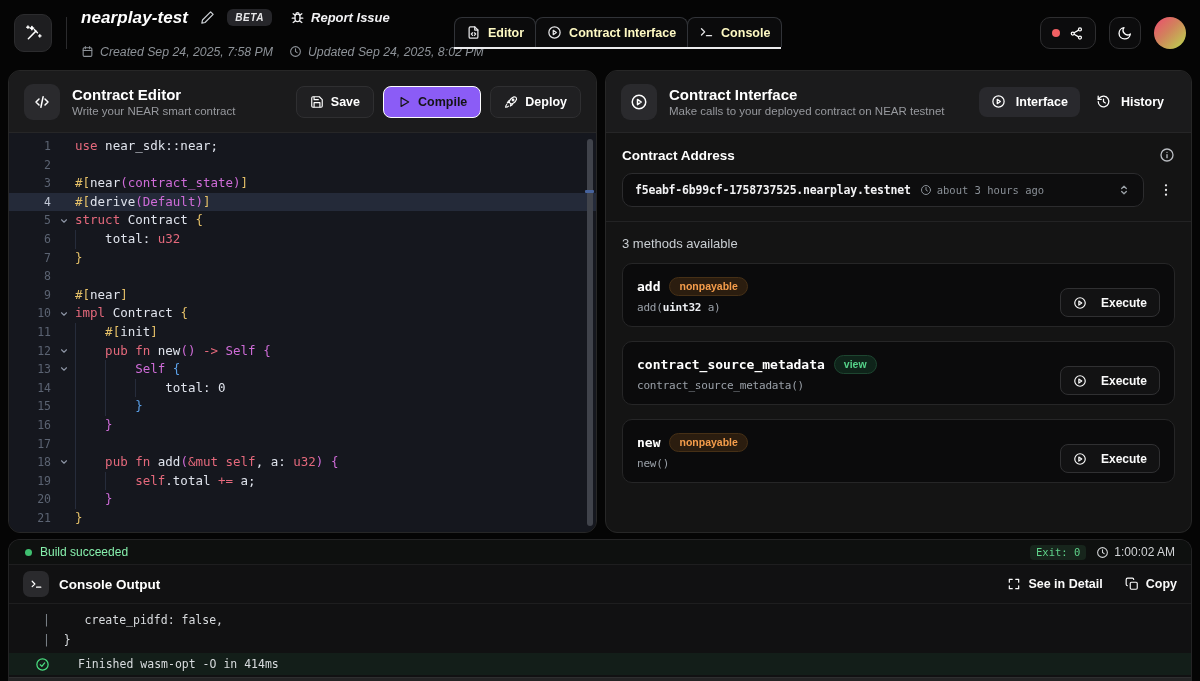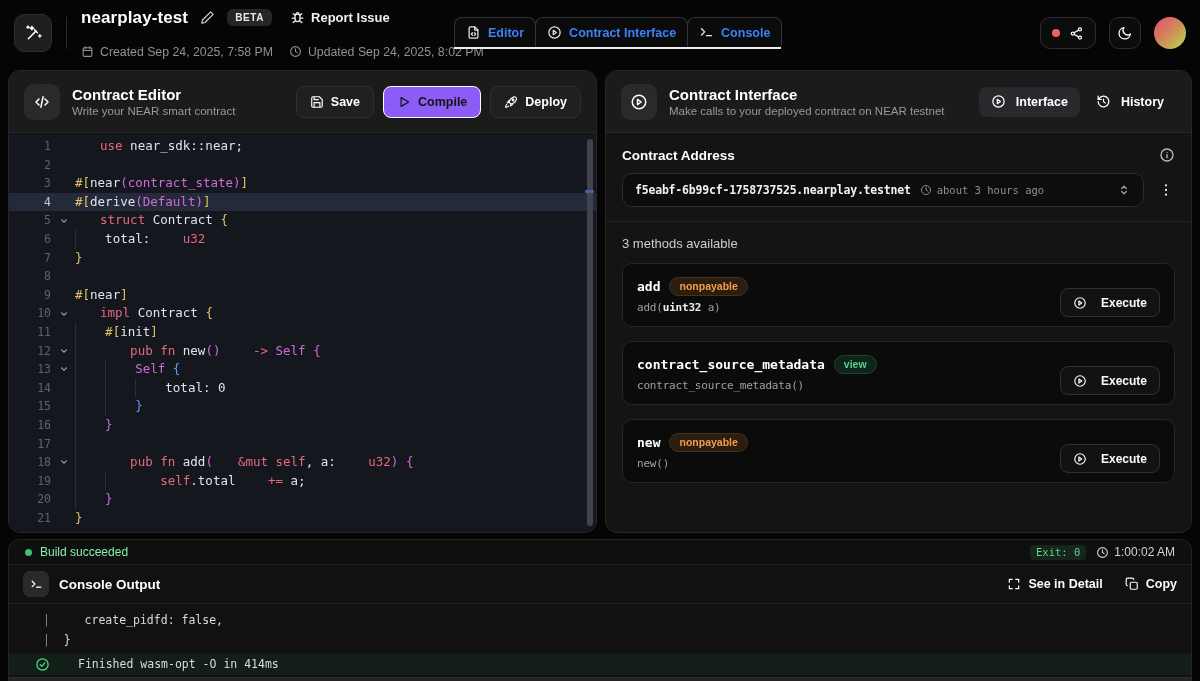--- a/index.html
+++ b/index.html
@@ -13,35 +13,35 @@
   .mono { font-family:"DejaVu Sans Mono","Liberation Mono",monospace; }
   .ic { display:inline-flex; flex:none; }
   .ic svg { width:100%; height:100%; display:block; }
 
   
   .app-header { position:absolute; top:0; left:0; width:1200px; height:66px; display:flex; align-items:center; }
   .logo-btn { width:38px; height:38px; margin-left:14px; background:#1e1e20; border:1px solid #2c2c2e;
     border-radius:10px; display:flex; align-items:center; justify-content:center; color:#fff; }
   .logo-btn .ic { width:19px; height:19px; }
   .hdr-divider { width:1px; height:32px; background:#2b2b2d; margin:0 14px; }
-  .title-block { display:flex; flex-direction:column; gap:17px; }
+  .title-block { display:flex; flex-direction:column; gap:17px;font-style:italic; }
   .title-row { display:flex; align-items:center; }
   .proj-title { font-size:17px; font-weight:700; letter-spacing:.1px; }
   .pencil-btn { margin-left:12px; color:#c9cdd2; width:15px; height:15px; cursor:pointer; }
   .beta-badge { margin-left:12px; background:#26262a; color:#e8e8ea; font-size:10px; font-weight:700;
     letter-spacing:.6px; padding:3px 8px; border-radius:6px; }
   .report-btn { margin-left:18px; display:flex; align-items:center; gap:6px; font-size:13px; font-weight:600; color:#f0f0f2; }
   .report-btn .ic { width:15px; height:15px; }
   .meta-row { display:flex; align-items:center; gap:16px; font-size:12.3px; color:#8d9298; }
   .meta-item { display:flex; align-items:center; gap:6px; }
   .meta-item .ic { width:13px; height:13px; }
 
   .top-tabs { position:absolute; left:454px; top:17px; display:flex; border-bottom:2px solid #ececee; }
   .top-tab { height:30px; padding:0 11px; display:flex; align-items:center; gap:7px; font-size:12.5px;
-    font-weight:600; color:#3b82f6; border:1px solid #313338; border-bottom:none;
+    font-weight:600; color:#fef9c3; border:1px solid #313338; border-bottom:none;
     border-radius:8px 8px 0 0; margin-right:-1px; background:#0b0b0c; }
   .top-tab .ic { width:15px; height:15px; color:#e6e6e8; }
 
   .header-right { position:absolute; right:14px; top:17px; display:flex; align-items:center; gap:13px; }
   .share-group { height:32px; border:1px solid #2e2e30; border-radius:10px; display:flex; align-items:center;
     gap:9px; padding:0 11px; background:#0c0c0d; }
   .status-dot { width:8px; height:8px; border-radius:50%; background:#f16063; }
   .share-group .ic { width:15px; height:15px; color:#fff; }
   .moon-btn { width:32px; height:32px; border:1px solid #2e2e30; border-radius:10px; display:flex;
     align-items:center; justify-content:center; background:#0c0c0d; color:#fff; }
@@ -78,21 +78,21 @@
   .editor { position:absolute; top:62px; left:0; right:0; bottom:0; background:#15171e; padding-top:4px;
     font-family:"DejaVu Sans Mono","Liberation Mono",monospace; font-size:12.5px; line-height:18.6px; }
   .cl { display:flex; height:18.6px; position:relative; }
   .cl.hl { background:#242a39; }
   .ln { width:44px; flex:none; text-align:right; color:#5b6372; font-size:11.5px; padding-right:2px; }
   .cl.hl .ln { color:#c2c8d6; }
   .fold { width:22px; flex:none; display:flex; align-items:center; justify-content:center; color:#8d95a5; }
   .fold .ic { width:10px; height:10px; }
   .code { position:relative; white-space:pre; flex:1; }
   .code i { position:absolute; top:0; bottom:0; border-left:1px solid #262c3b; }
-  .tk-r { color:#e5697c;margin-left:25px; } 
+  .tk-r { color:#e5697c; } 
   .tk-y { color:#e5c068; } 
   .tk-p { color:#cf6cd8; } 
   .tk-b { color:#5ba0e8; } 
   .tk-w { color:#dfe3ec; } 
   .scrollbar { position:absolute; right:3px; top:6px; width:6px; bottom:6px; background:#40434b; border-radius:3px; }
   .sb-mark { position:absolute; right:2px; top:57px; width:9px; height:3px; background:#47639c; border-radius:1px; }
 
   
   .iface-body { padding:14px 16px 0 16px; }
   .addr-label-row { display:flex; align-items:center; justify-content:space-between; }

